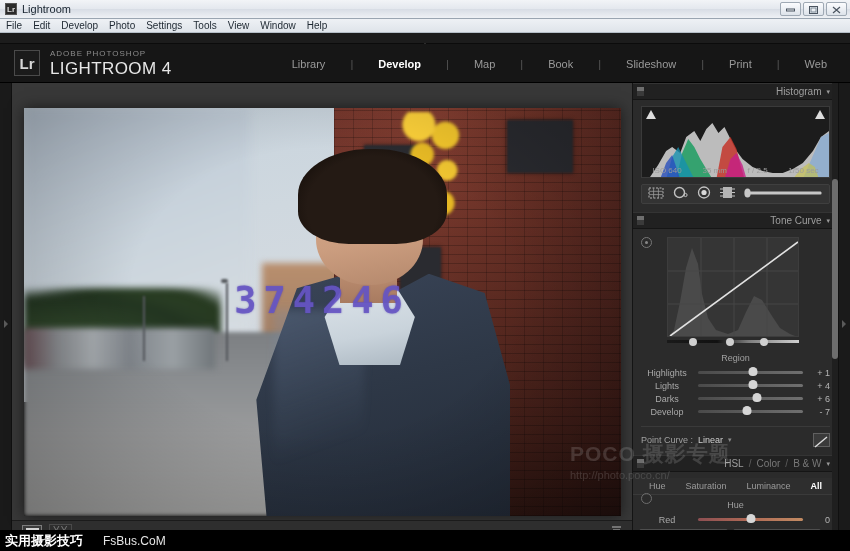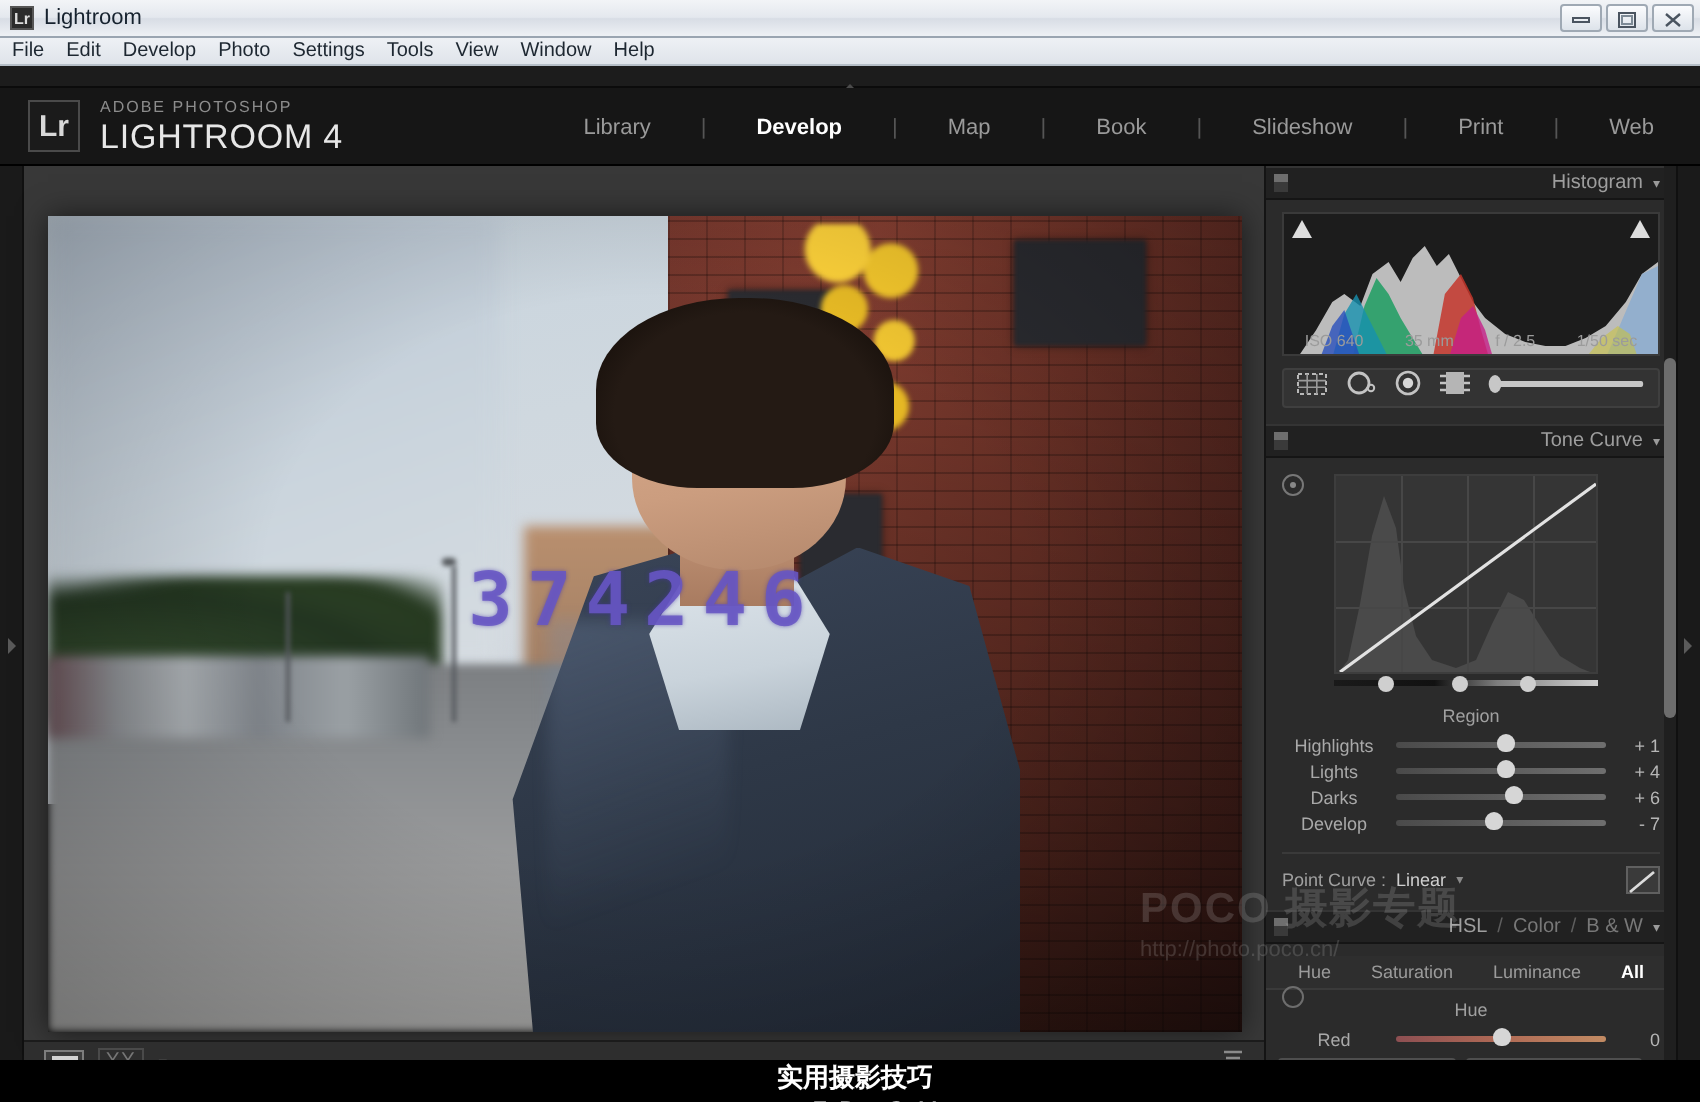--- a/index.html
+++ b/index.html
@@ -388,21 +388,21 @@
 
   
   .wm-poco {
     position: absolute; left: 570px; top: 440px; pointer-events: none;
     color: rgba(225,225,225,.17); white-space: nowrap;
   }
   .wm-poco .l1 { font-size: 21px; font-weight: bold; letter-spacing: 1px; }
   .wm-poco .l2 { font-size: 11px; margin-top: 1px; }
   .wm-bottom {
     position: absolute; left: 0; bottom: 0; width: 850px; height: 21px;
-    background: #000; display: flex; align-items: center; padding-left: 5px; flex-direction: column;
+    background: #000; display: flex; align-items: center; padding-left: 5px;
   }
   .wm-bottom .cn { font-size: 13px; color: #fff; font-weight: bold; }
   .wm-bottom .en { font-size: 12px; color: #e6e6e6; margin-left: 20px; }
 </style>
 </head>
 <body>
 
 <div id="app">
 
   <div class="win-titlebar">

